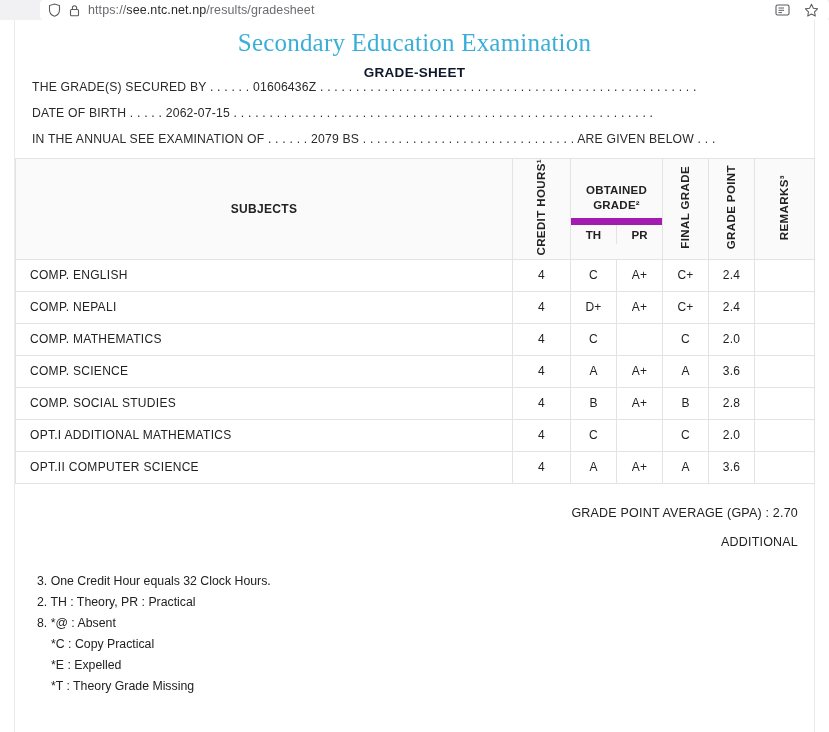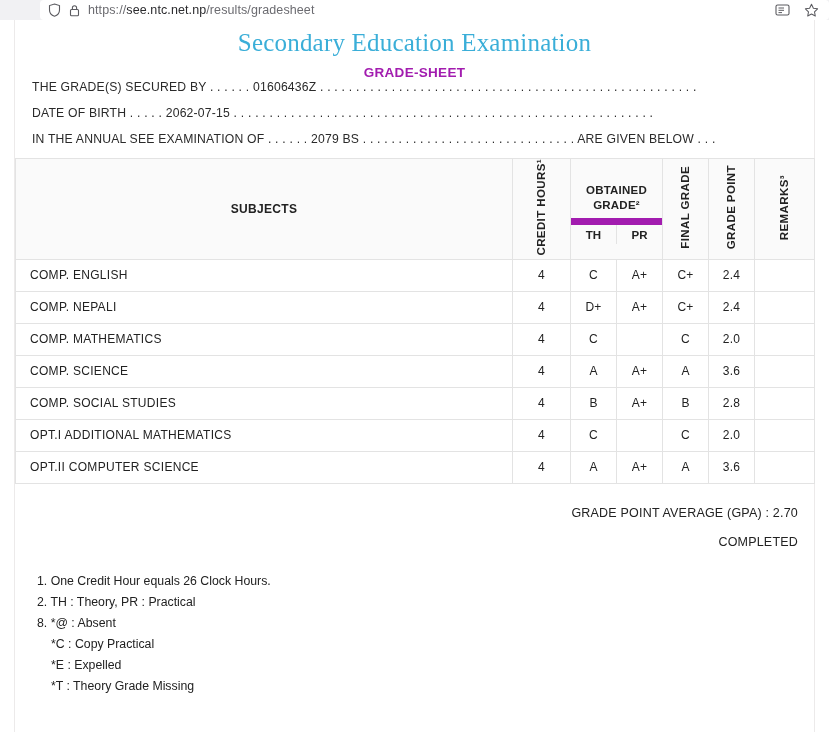--- a/index.html
+++ b/index.html
@@ -85,21 +85,21 @@
     font-family: Liberation Serif, serif;
     font-size: 25px;
     font-weight: 400;
     padding-top: 9px;
     letter-spacing: 0.2px;
   }
   .subtitle {
     text-align: center;
     font-size: 13.5px;
     font-weight: bold;
-    color: #a21caf;
+    color: #0f172a;
     margin-top: 8px;
     letter-spacing: 0.3px;
   }
 
   .info-block {
     margin-top: 0;
     padding-left: 17px;
     padding-right: 60px;
   }
   .info-line {
@@ -344,25 +344,25 @@
             <td>A+</td>
             <td>A</td>
             <td>3.6</td>
             <td></td>
           </tr>
         </tbody>
       </table>
 
       <div class="summary">
         <div>GRADE POINT AVERAGE (GPA) : 2.70</div>
-        <div class="completed">COMPLETED</div>
+        <div class="completed">ADDITIONAL</div>
       </div>
 
       <div class="notes">
-        <div>1. One Credit Hour equals 26 Clock Hours.</div>
+        <div>3. One Credit Hour equals 32 Clock Hours.</div>
         <div>2. TH : Theory, PR : Practical</div>
         <div>8. *@ : Absent</div>
         <div class="indent">*C : Copy Practical</div>
         <div class="indent">*E : Expelled</div>
         <div class="indent">*T : Theory Grade Missing</div>
 
       </div>
 
     </div>
   </div>

